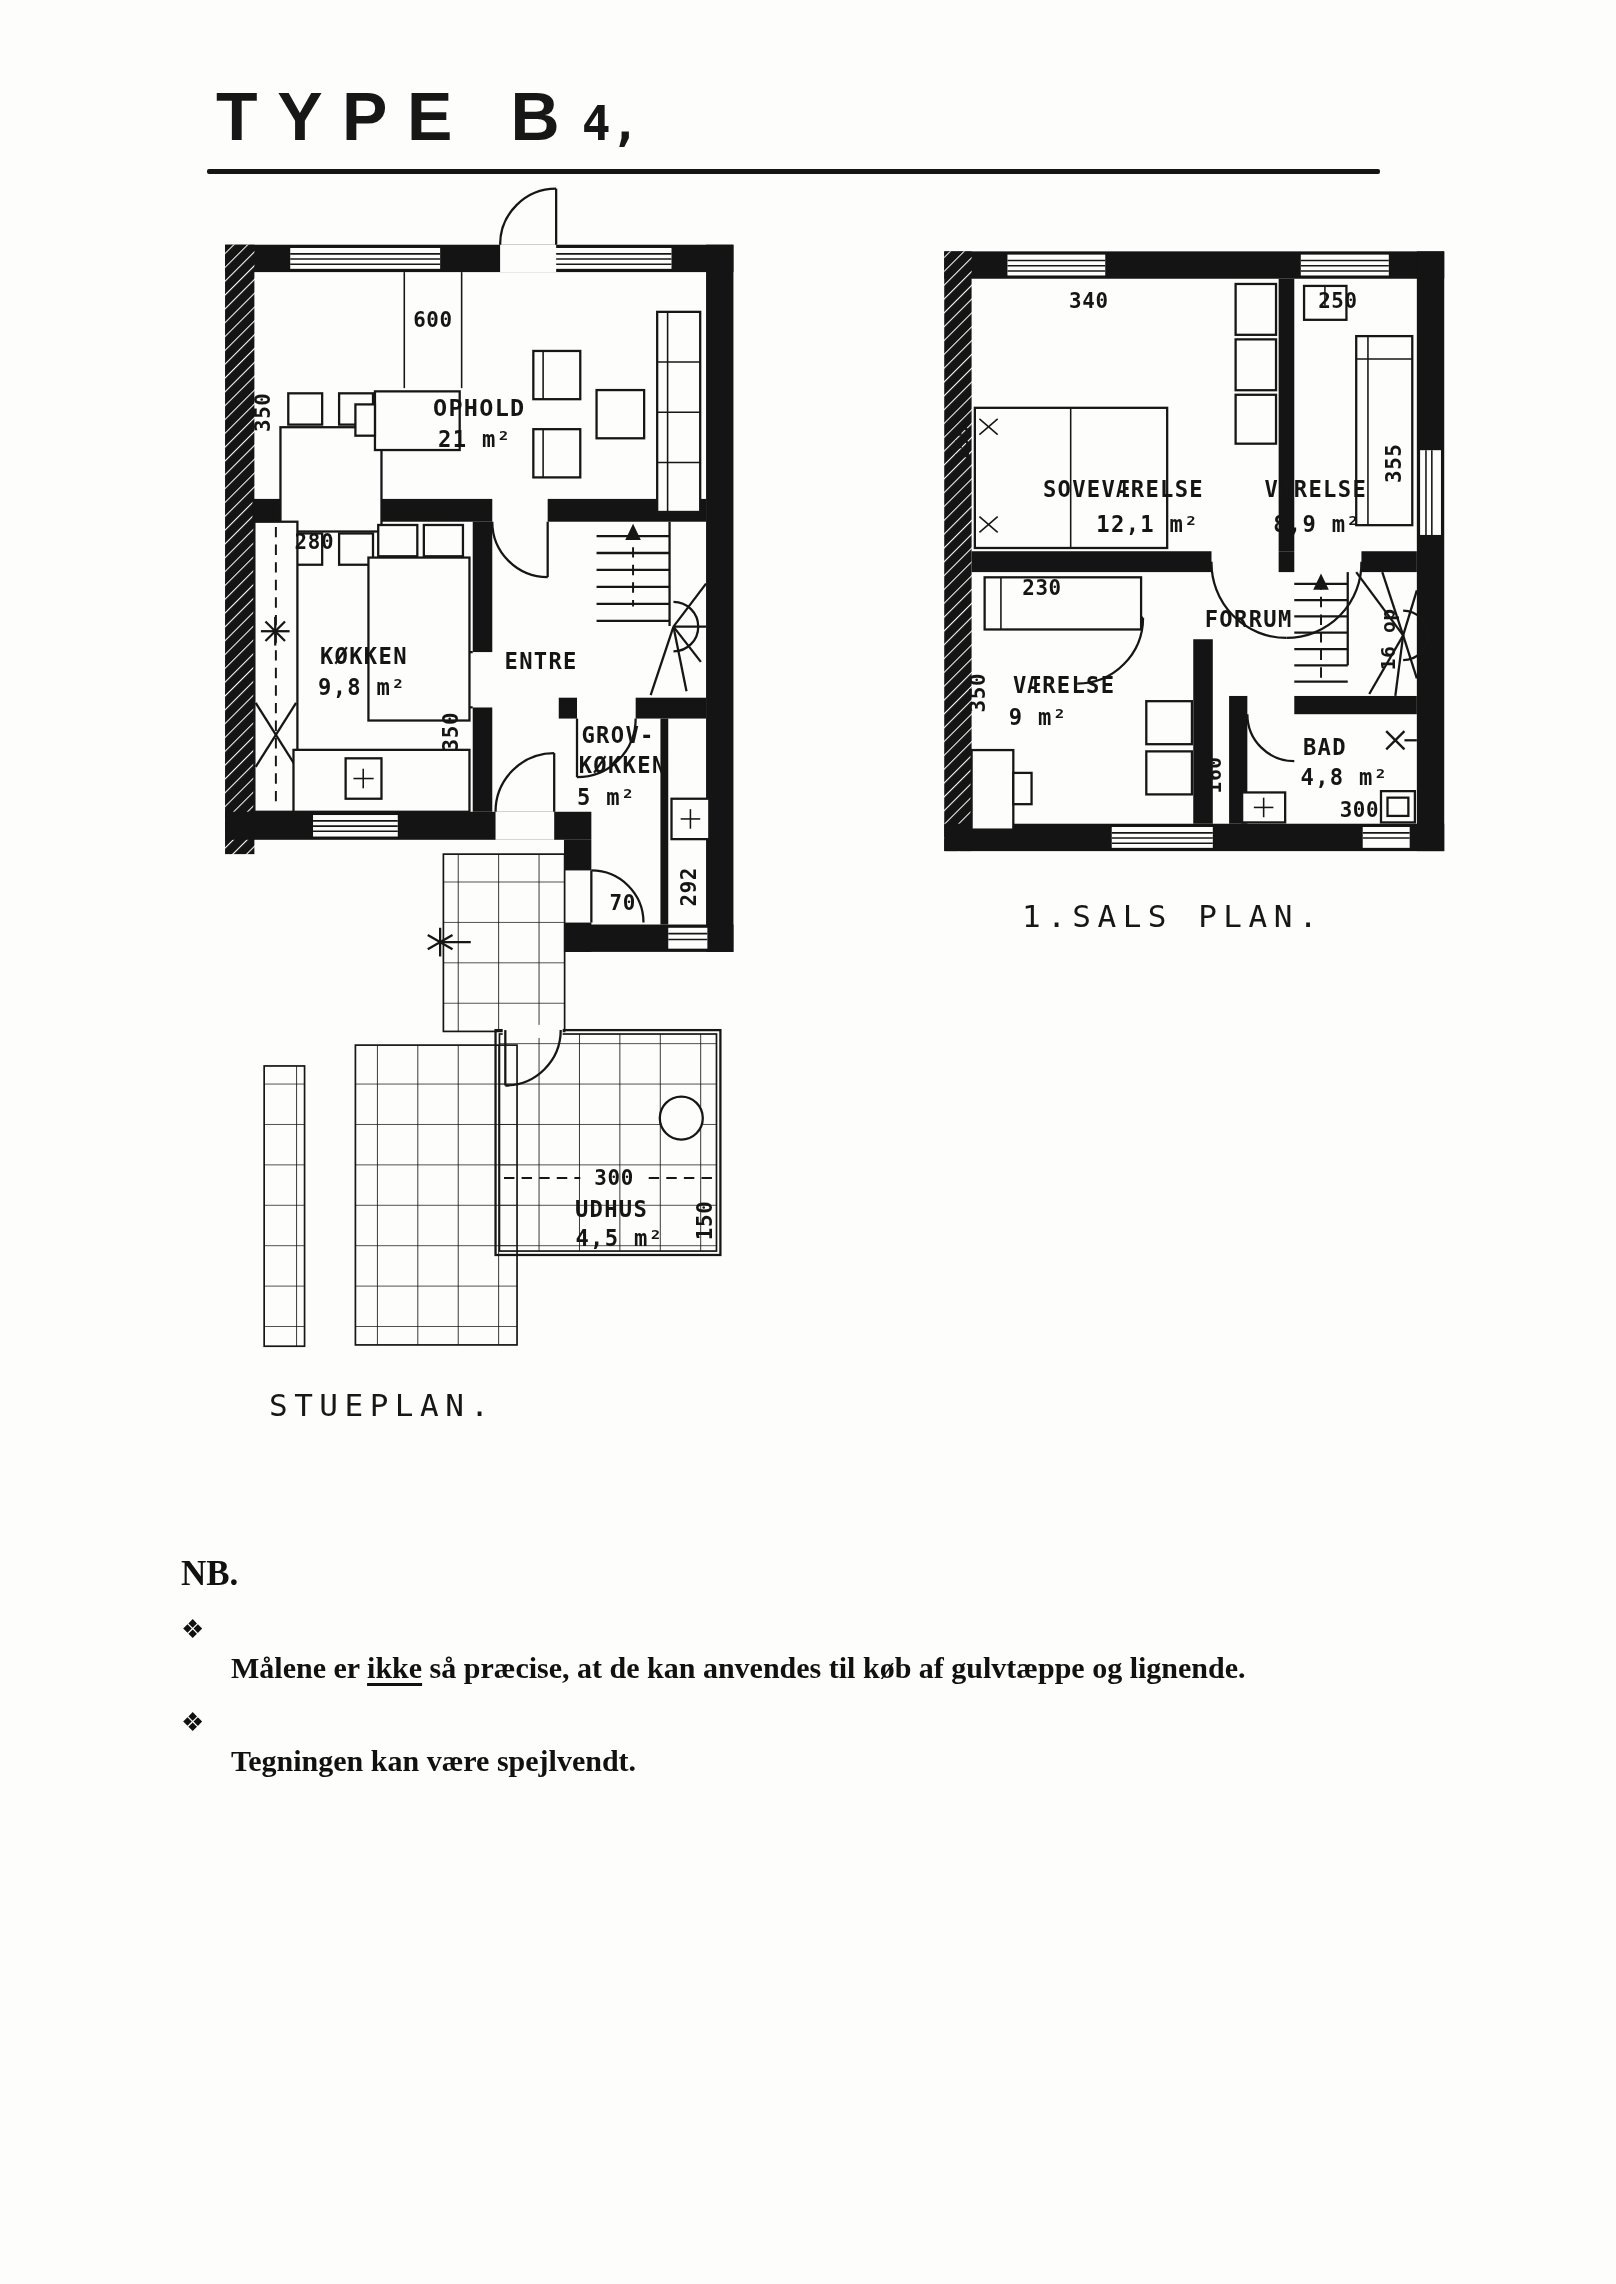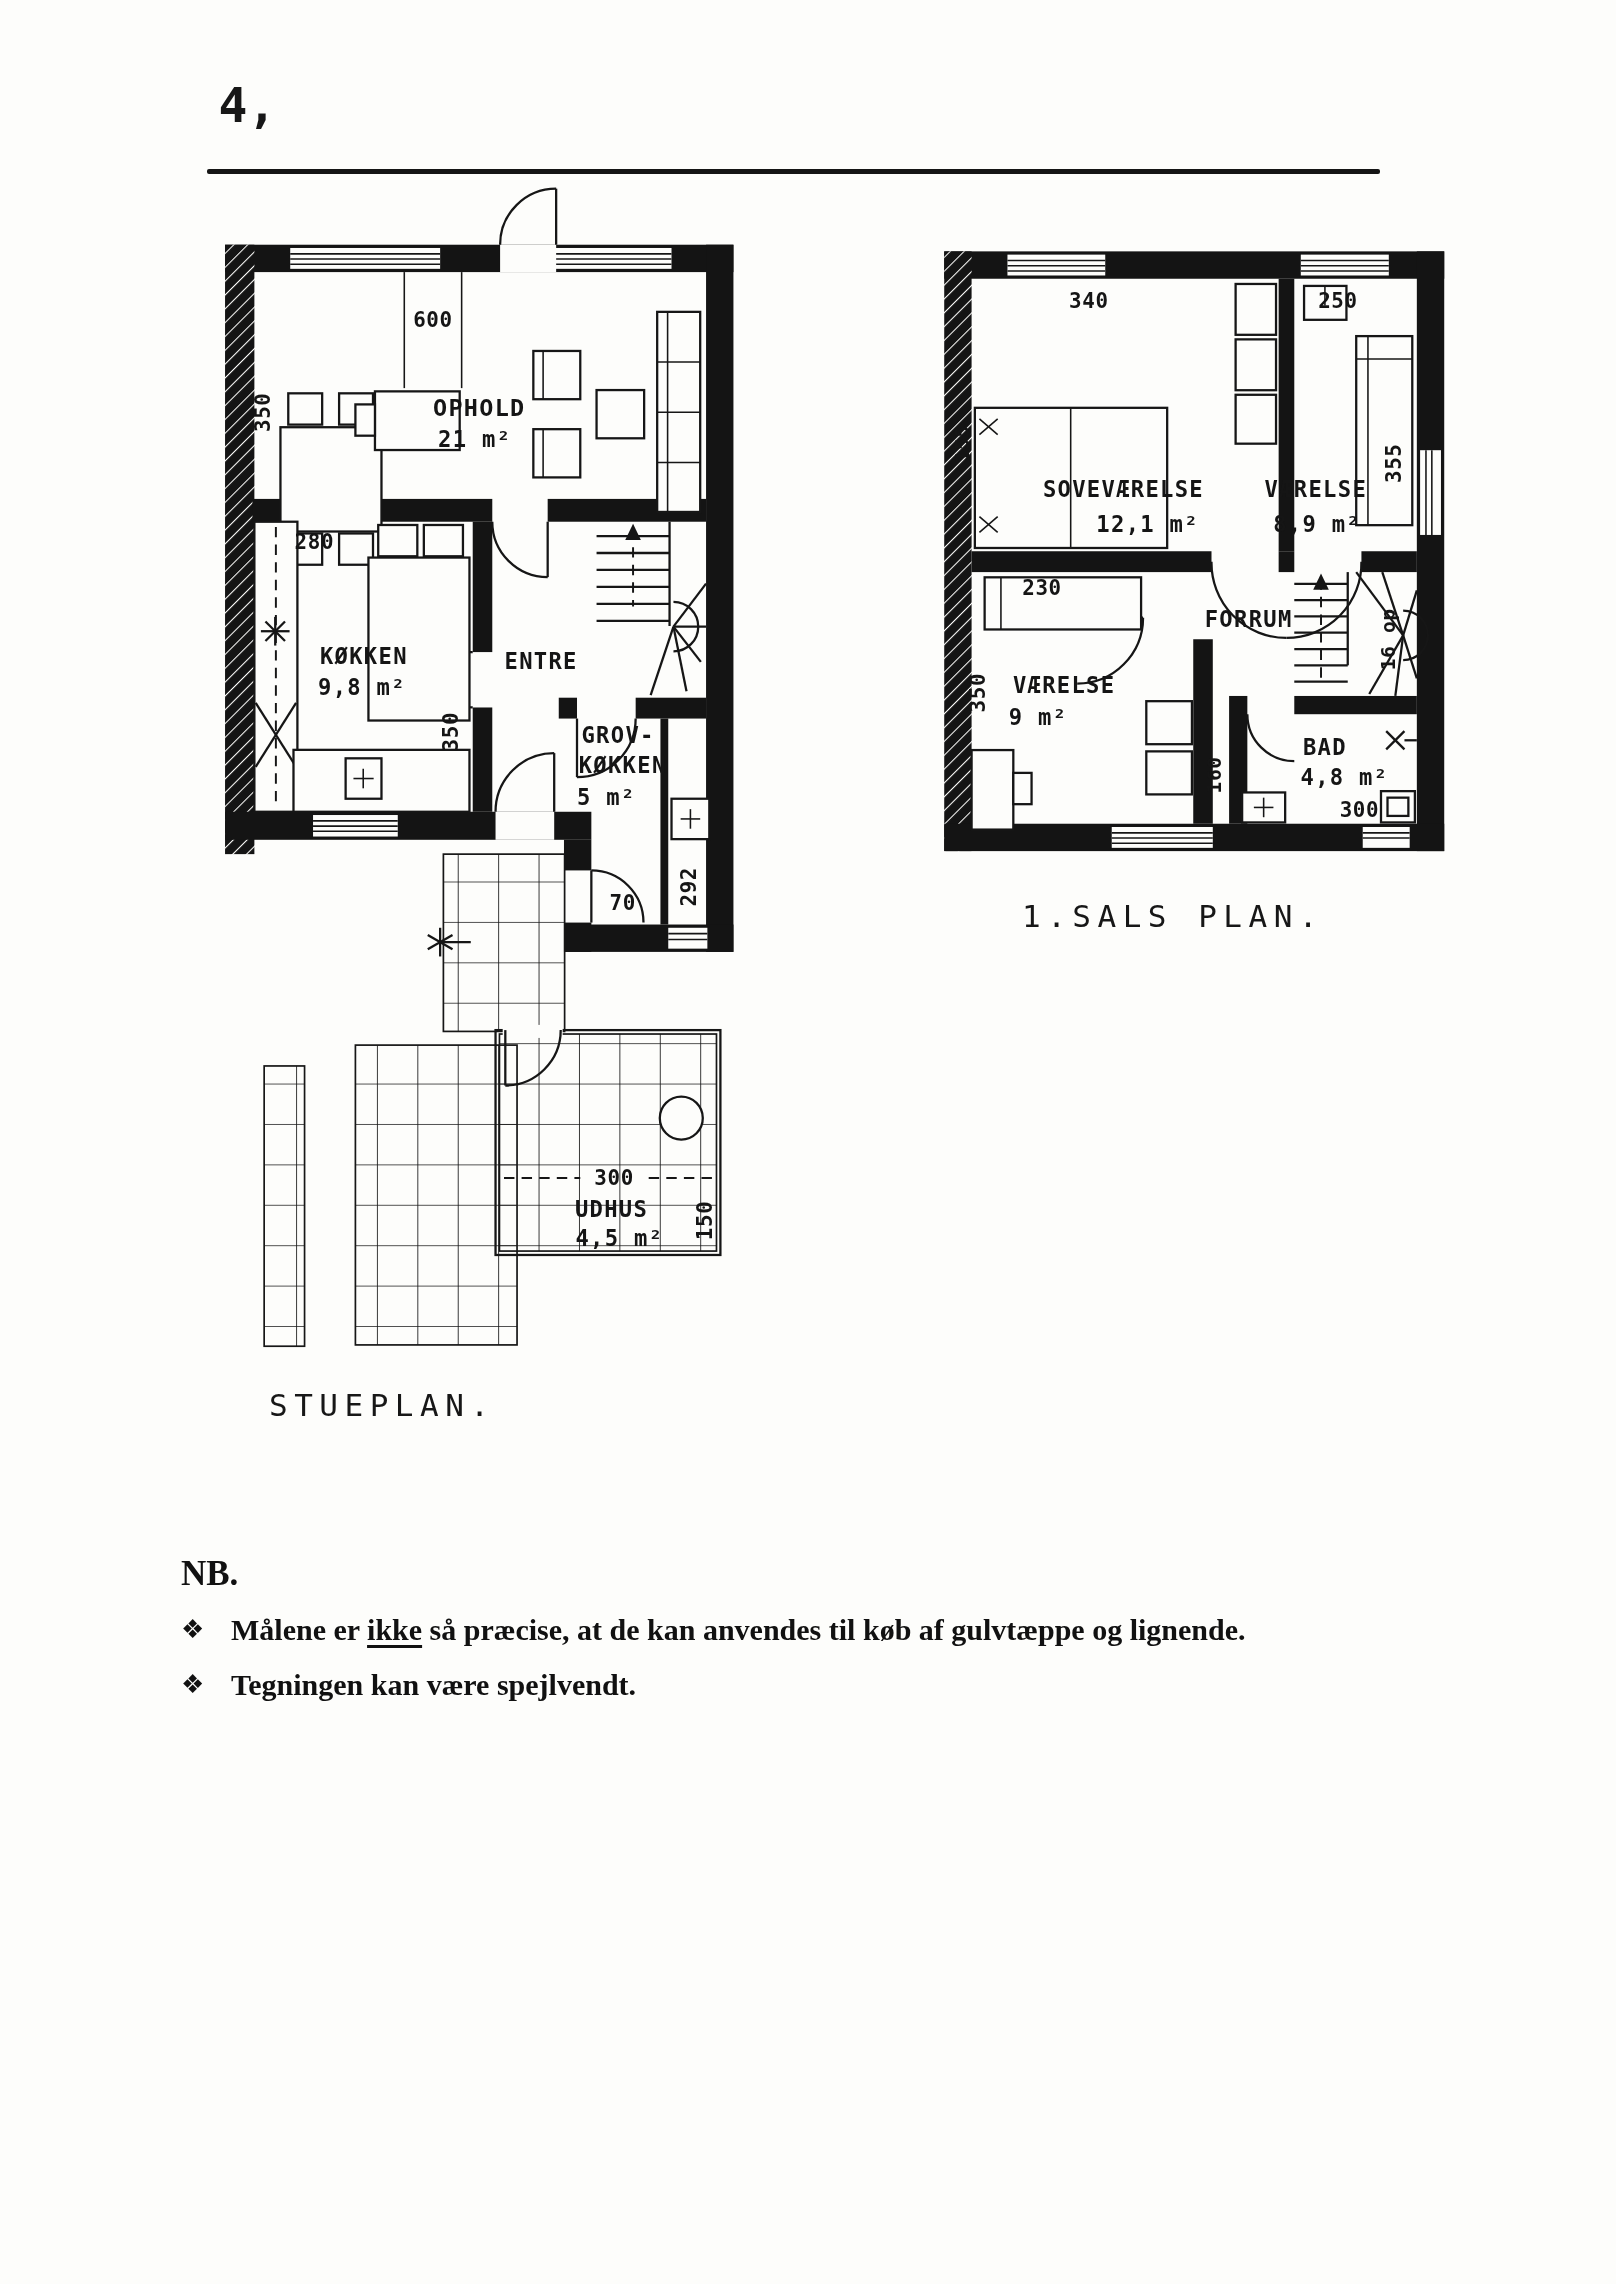--- a/index.html
+++ b/index.html
@@ -40,21 +40,21 @@
     white-space:nowrap;
   }
   #caption-stueplan{left:269px;top:1387px;}
   #caption-sals{left:1022px;top:898px;}
   
   .notes{position:absolute;left:181px;top:1538px;width:1147px;
     font-family:"Liberation Serif",serif;color:#111;}
   .notes-heading{font-size:35px;font-weight:700;margin:16px 0 17px 0;}
   .note-item{display:flex;align-items:flex-start;margin:0 0 17px 0;}
   .note-bullet{font-size:26px;line-height:38px;width:50px;flex:0 0 50px;}
-  .note-text{font-size:30px;font-weight:700;line-height:38px;}
+  .note-text{font-size:30px;font-weight:700;line-height:38px;margin-top:38px;}
   .note-underline{text-decoration:underline;text-decoration-thickness:3.3px;text-underline-offset:5.2px;}
   
   svg{position:absolute;overflow:visible;}
   .wall{fill:#141414;stroke:none;}
   .win{fill:#fdfdfb;}
   .ln{stroke:#161616;stroke-width:3.5;fill:none;}
   .lnthin{stroke:#161616;stroke-width:2.4;fill:none;}
   .furn{stroke:#161616;stroke-width:3.5;fill:#fdfdfb;}
   .dash{stroke:#161616;stroke-width:3;fill:none;stroke-dasharray:16 11;}
   .arc{stroke:#161616;stroke-width:3.5;fill:none;}
@@ -65,20 +65,21 @@
   .t32{font-size:32px;letter-spacing:1px;}
   .t30{font-size:30px;letter-spacing:1px;}
   .mid{text-anchor:middle;}
 </style>
 </head>
 <body>
 
 <div class="page">
 
   <div class="title-block">
+    <span class="title-main">TYPE B</span>
     <span class="title-variant">4,</span>
   </div>
   <div class="title-underline"></div>
 
   <svg style="left:215px;top:72px;" width="535" height="1284" viewBox="0 -250 820 1970">
     <defs>
       <pattern id="hatchpat" width="15" height="15" patternUnits="userSpaceOnUse" patternTransform="rotate(45)">
         <rect width="15" height="15" fill="#141414"></rect>
         <line x1="0" y1="0" x2="0" y2="15" stroke="#fdfdfb" stroke-width="3.2"></line>
       </pattern>

